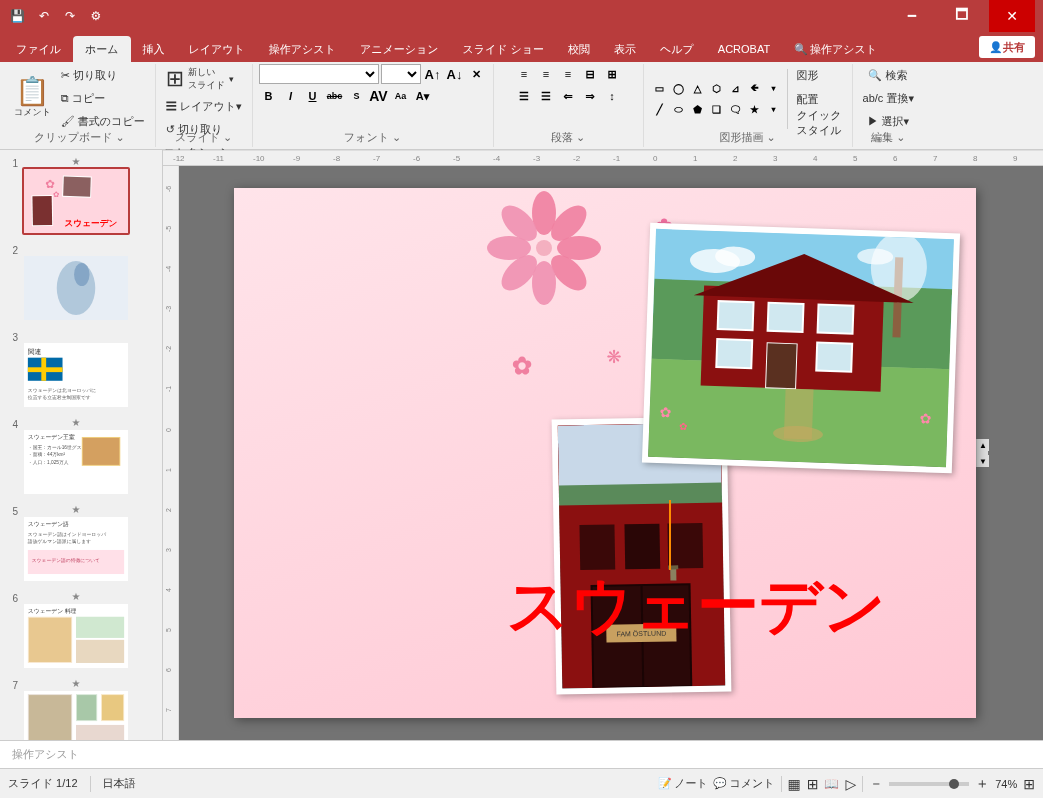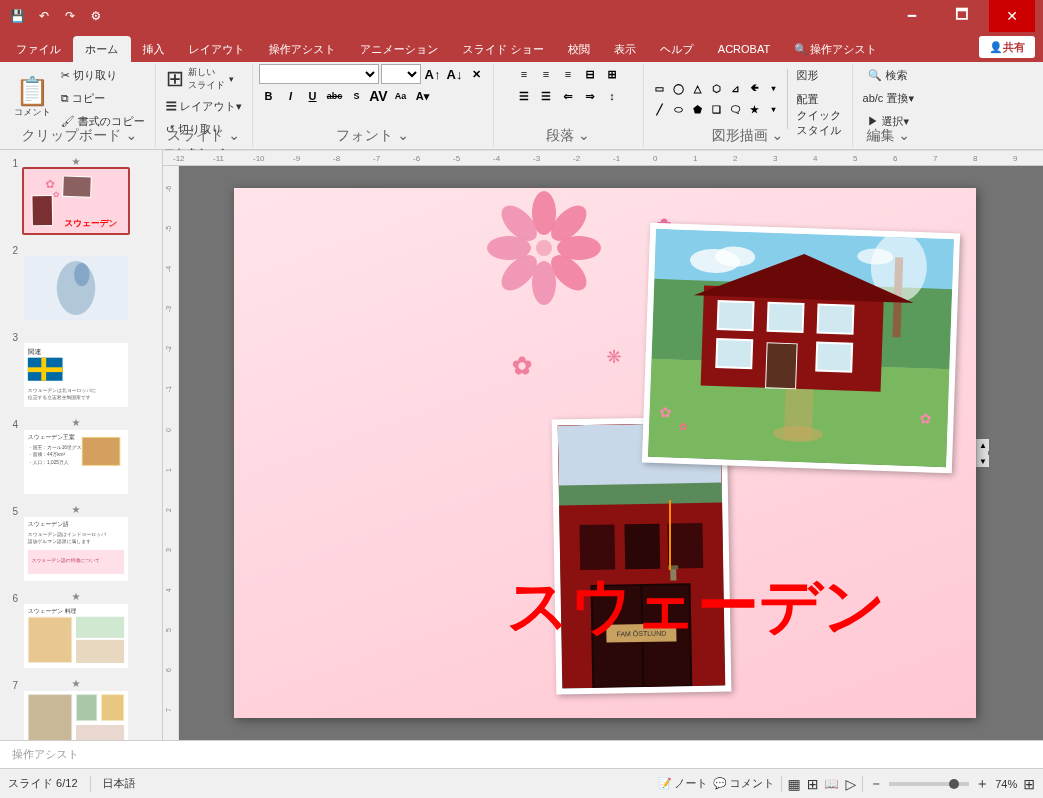--- a/index.html
+++ b/index.html
@@ -114,21 +114,21 @@
       flex-direction: column;
       align-items: center;
       padding: 0 6px;
       border-right: 1px solid #ddd;
       position: relative;
     }
     .ribbon-group:last-child { border-right: none; }
     .ribbon-group-label {
       position: absolute;
       bottom: 2px;
-      font-size: 14px;
+      font-size: 11px;
       color: #666;
       white-space: nowrap;
       margin-top: 18px;
     }
     .ribbon-group-content {
       flex: 1;
       display: flex;
       align-items: center;
       gap: 2px;
       padding-bottom: 14px;
@@ -914,21 +914,21 @@
       </div>
     </div>
   </div>
 </div>
 
 <div id="notes-area">
   <span>操作アシスト</span>
 </div>
 
 <div id="status-bar">
-  <span>スライド 6/12</span>
+  <span>スライド 1/12</span>
   <span style="width:1px;height:16px;background:#ccc;margin:0 4px;"></span>
   <span>日本語</span>
   <div id="status-bar-right">
     <div style="display:flex;align-items:center;gap:2px;cursor:pointer;font-size:11px;">
       <span>📝</span>
         <span>ノート</span>
     </div>
     <div style="display:flex;align-items:center;gap:2px;cursor:pointer;font-size:11px;">
       <span>💬</span>
         <span>コメント</span>

